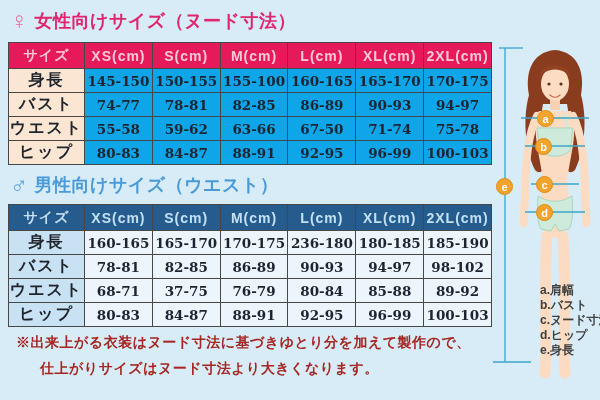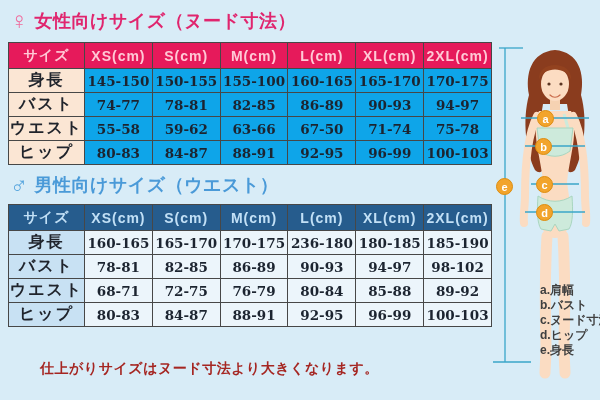--- a/index.html
+++ b/index.html
@@ -176,38 +176,39 @@
           <td>78-81</td>
           <td>82-85</td>
           <td>86-89</td>
           <td>90-93</td>
           <td>94-97</td>
           <td>98-102</td>
         </tr>
         <tr>
           <th>ウエスト</th>
           <td>68-71</td>
-          <td>72-75</td>
+          <td>37-75</td>
           <td>76-79</td>
           <td>80-84</td>
           <td>85-88</td>
           <td>89-92</td>
         </tr>
         <tr>
           <th>ヒップ</th>
           <td>80-83</td>
           <td>84-87</td>
           <td>88-91</td>
           <td>92-95</td>
           <td>96-99</td>
           <td>100-103</td>
         </tr>
       </tbody>
     </table>
 
+  <div class="note-line note-1">※出来上がる衣装はヌード寸法に基づきゆとり分を加えて製作ので、</div>
   <div class="note-line note-2">仕上がりサイズはヌード寸法より大きくなります。</div>
 
   <div class="figure-wrap">
     <svg width="115" height="400" viewBox="0 0 115 400">
 
       <line x1="20" y1="48" x2="20" y2="362" stroke="#3aa6c9" stroke-width="1.3"></line>
       <line x1="14" y1="48" x2="38" y2="48" stroke="#3aa6c9" stroke-width="1.3"></line>
       <line x1="8" y1="362" x2="46" y2="362" stroke="#3aa6c9" stroke-width="1.3"></line>
 
       <path d="M70,50 C46,52 40,74 44,95 C37,120 41,152 50,170 C56,176 61,169 58,160 C54,140 55,120 58,104 L82,104 C85,120 86,140 82,160 C79,169 84,176 90,170 C99,152 103,120 96,95 C100,74 94,52 70,50 Z" fill="#8a3c1e"></path>

